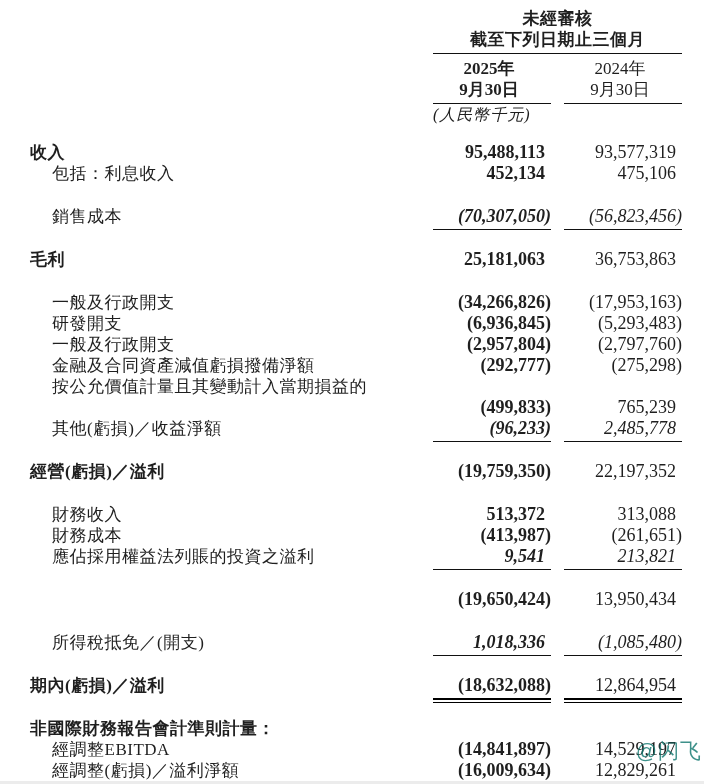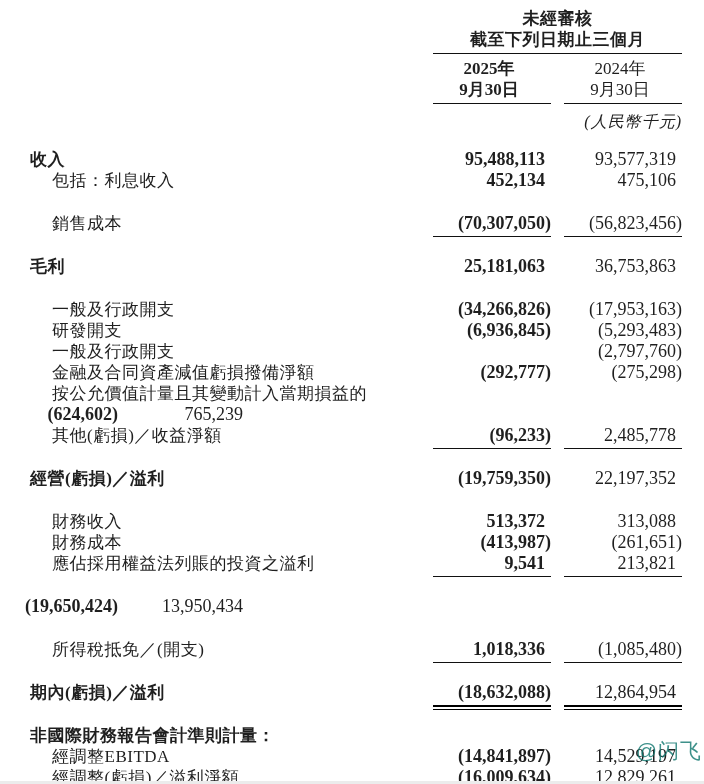--- a/index.html
+++ b/index.html
@@ -27,44 +27,44 @@
     border-bottom:1.5px solid #111; padding-bottom:3px;
   }
   .date-row { display:flex; justify-content:space-between; margin-top:4px; }
   .date-cell {
     width:118px; text-align:center; padding-right:6px; padding-bottom:3px;
     border-bottom:1.4px solid #111;
     font-size:17px; line-height:21px;
   }
   .date-cell.bold { font-weight:bold; }
   .currency-note {
-    margin-top:7px; font-style:italic; font-size:16px; line-height:21px;
-    text-align:right; letter-spacing:1px;
+    margin-top:0; font-style:italic; font-size:16px; line-height:21px;
+    text-align:left; letter-spacing:1px;
   }
 
   
   .rows { margin-top:17px; padding-right:22px; }
-  .row { display:flex; align-items:baseline; height:21px; }
+  .row { display:flex; align-items:baseline; height:21px;justify-content:flex-end; }
   .row.gap { margin-top:22px; }
   .lbl {
     flex:1; font-size:17px; line-height:21px; letter-spacing:0.5px;
     white-space:nowrap; overflow:visible;
   }
   .indent-0 .lbl { padding-left:30px; }
   .indent-1 .lbl { padding-left:52px; }
   .indent-2 .lbl { padding-left:74px; }
   .row.bold .lbl { font-weight:bold; }
   .val {
     width:118px; text-align:right; font-size:18px; line-height:21px;
     position:relative; padding-bottom:2px;
   }
   .val.v1 { font-weight:bold; }
   .val.v2 { margin-left:13px; }
   .val.pos { padding-right:6px; }
-  .rule-single .val.has-val { border-bottom:1.4px solid #111; }
+  .rule-single .val.has-val { border-bottom:1.4px solid #111;font-style:italic; }
   .rule-double .val.has-val { border-bottom:2.6px solid #000; }
   .rule-double .val.has-val::after {
     content:""; position:absolute; left:0; right:0; bottom:-5px;
     border-bottom:1.5px solid #000;
   }
 
   
   .watermark {
     position:absolute; right:2px; top:737px;
     font-size:21px; color:#0f766e; opacity:0.8;
@@ -122,34 +122,35 @@
     <span class="val v1 has-val">(34,266,826)</span>
     <span class="val v2 has-val">(17,953,163)</span>
   </div>
       <div class="row indent-1">
     <span class="lbl">研發開支</span>
     <span class="val v1 has-val">(6,936,845)</span>
     <span class="val v2 has-val">(5,293,483)</span>
   </div>
       <div class="row indent-1">
     <span class="lbl">一般及行政開支</span>
+    <span class="val v1 has-val">(2,957,804)</span>
     <span class="val v2 has-val">(2,797,760)</span>
   </div>
       <div class="row indent-1">
     <span class="lbl">金融及合同資產減值虧損撥備淨額</span>
     <span class="val v1 has-val">(292,777)</span>
     <span class="val v2 has-val">(275,298)</span>
   </div>
       <div class="row indent-1">
     <span class="lbl">按公允價值計量且其變動計入當期損益的</span>
     <span class="val v1"></span>
     <span class="val v2"></span>
   </div>
       <div class="row indent-2">
-    <span class="val v1 has-val">(624,602)</span>
+    <span class="val v1 has-val">(499,833)</span>
     <span class="val v2 has-val pos">765,239</span>
   </div>
       <div class="row indent-1 rule-single">
     <span class="lbl">其他(虧損)／收益淨額</span>
     <span class="val v1 has-val">(96,233)</span>
     <span class="val v2 has-val pos">2,485,778</span>
   </div>
       <div class="row indent-0 bold gap">
     <span class="lbl">經營(虧損)／溢利</span>
     <span class="val v1 has-val">(19,759,350)</span>

